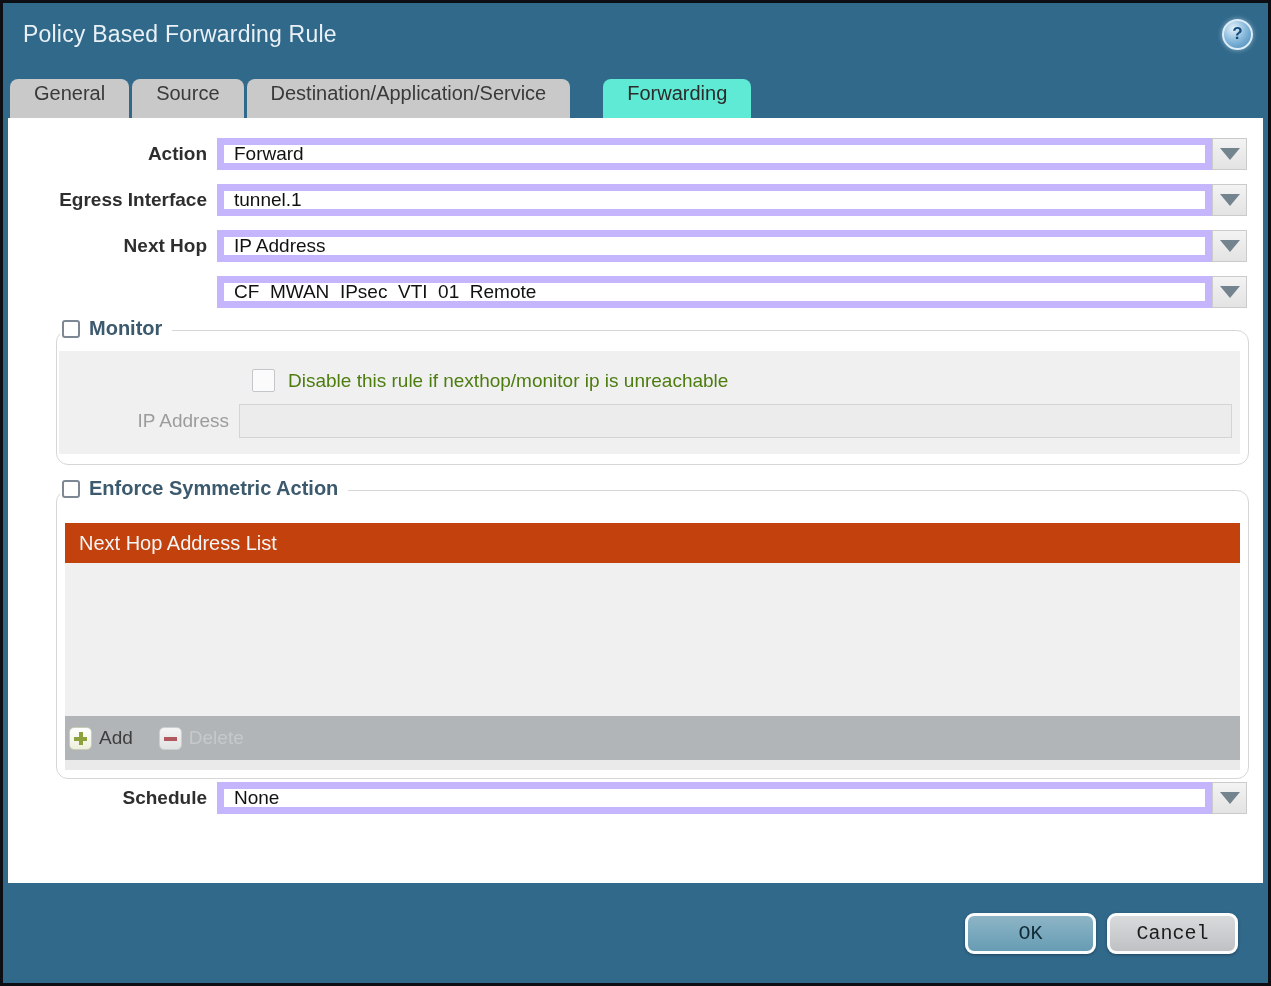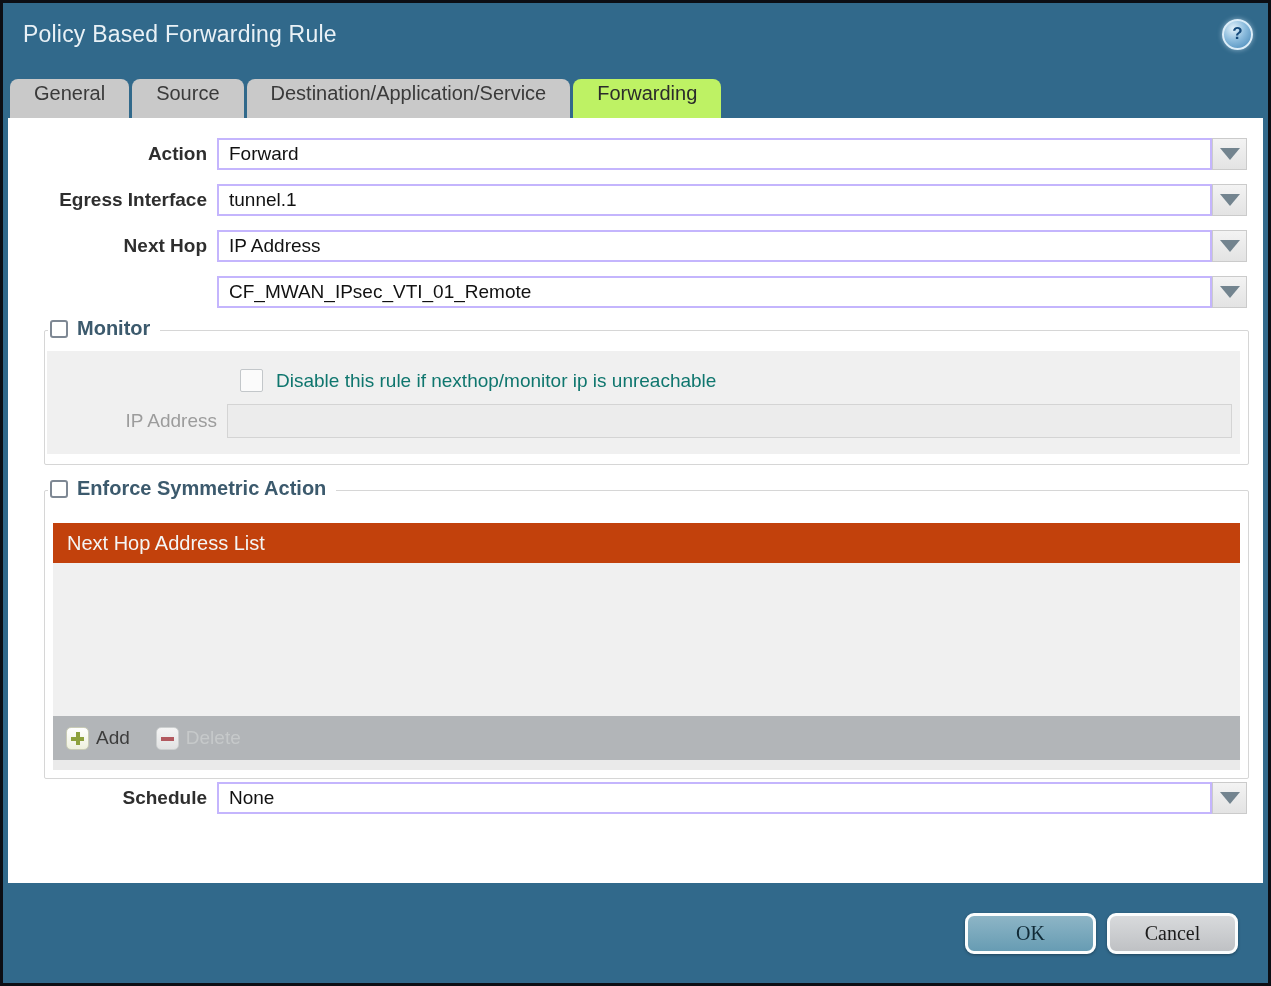--- a/index.html
+++ b/index.html
@@ -19,70 +19,70 @@
     color:#14497a; font-weight:bold; font-size:17px;
     display:flex; align-items:center; justify-content:center; cursor:pointer;
   }
 
   
   .tabs { flex:0 0 auto; height:53px; display:flex; align-items:flex-end; padding-left:7px; gap:3px; }
   .tab {
     background:#c9c9c9; color:#3a3a3a; font-size:20px;
     padding:3px 24px 13px; border-radius:8px 8px 0 0; cursor:pointer; white-space:nowrap;
   }
-  .tab.active { background:#bef264; color:#2b2b2b; }
+  .tab.active { background:#5eead4; color:#2b2b2b;margin-left:30px; }
 
   
   .content { background:#ffffff; margin:0 5px; flex:1; padding-top:20px; overflow:hidden; }
 
   .frow { display:flex; align-items:center; height:32px; margin-bottom:14px; padding-left:3px; }
   .flabel { width:196px; padding-right:10px; flex:0 0 auto; text-align:right; color:#2e2e2e; font-size:19px;font-weight:bold; }
   .fwrap { flex:1; display:flex; margin-right:16px; height:32px; }
   .finput {
     flex:1; height:32px; box-sizing:border-box; min-width:0;
-    border:2px solid #c4b5fd; padding:0 10px; font-size:19px; color:#111;
+    border:7px solid #c4b5fd; padding:0 10px; font-size:19px; color:#111;
     font-family:"Liberation Sans", sans-serif; background:#fff; outline:none;
   }
   .ddbtn {
     width:35px; height:32px; box-sizing:border-box; flex:0 0 auto;
     border:1px solid #cbcbcb; background:linear-gradient(#f3f3f3,#e3e3e3);
     display:flex; align-items:center; justify-content:center; cursor:pointer;
   }
   .tri { width:0; height:0; border-left:10px solid transparent; border-right:10px solid transparent; border-top:12px solid #73848f; }
   .ddbtn.disabled .tri { border-top-color:#a9b2b7; }
 
   
-  .group { border:1px solid #d6d6d6; border-radius:2px; position:relative; margin:0 14px 0 36px; }
+  .group { border:1px solid #d6d6d6; border-radius:12px; position:relative; margin:0 14px 0 48px; }
   .legend {
     position:absolute; top:-14px; left:3px; background:#ffffff;
     display:flex; align-items:center; gap:9px; padding:0 10px 0 2px;
   }
   .legend-label { font-weight:bold; font-size:20px; color:#3c5a6d; }
   .cb {
     width:18px; height:18px; box-sizing:border-box; border:2px solid #7e8894;
     border-radius:3px; background:#fff; cursor:pointer;
   }
 
   .group.monitor { padding:20px 8px 10px 2px; margin-bottom:25px; }
   .panel { background:#f0f0f0; padding:8px 0 16px 0; }
   .prow { display:flex; align-items:center; }
   .plabel { width:170px; padding-right:10px; flex:0 0 auto; text-align:right; color:#9c9c9c; font-size:19px; }
   .beige { height:36px; background:#f6eedb; border:1px solid #d9d2c0; }
   .dis-gray { flex:1; height:34px; box-sizing:border-box; background:#ececec; border:1px solid #d4d4d4; margin-right:8px; }
   .dis-cb {
     width:23px; height:23px; box-sizing:border-box; border:1px solid #c3c7ca;
     border-radius:2px; background:#fbfbfb;
   }
-  .dis-text { color:#0f766e; font-size:19px; margin-left:13px; }
+  .dis-text { color:#4d7c0f; font-size:19px; margin-left:13px; }
 
   .group.symret { padding:20px 8px 8px 8px; }
   .nh-table { margin-top:12px; }
   .tbl-header { height:40px; background:#c2410c; color:#f4f5f5; font-size:20px; display:flex; align-items:center; padding-left:14px; }
   .tbl-body { height:153px; background:#f0f0f0; }
-  .tbl-footer { height:44px; background:#b2b5b8; display:flex; align-items:center; gap:26px; padding-left:13px; }
+  .tbl-footer { height:44px; background:#b2b5b8; display:flex; align-items:center; gap:26px; padding-left:4px; }
   .hscroll { height:10px; background:#eaeaea; }
 
   .tbl-btn { display:flex; align-items:center; gap:7px; cursor:pointer; }
   .tbl-btn.disabled { cursor:default; }
   .add-icon {
     width:21px; height:21px; border-radius:5px; position:relative; flex:0 0 auto;
     background:linear-gradient(#ffffff,#eef0dd); border:1px solid #c9ccb6;
   }
   .add-icon::before, .add-icon::after { content:""; position:absolute; background:#8da13d; }
   .add-icon::before { left:4px; right:4px; top:9px; height:4px; }
@@ -94,21 +94,21 @@
   }
   .del-icon::before { content:""; position:absolute; left:4px; right:4px; top:9px; height:4px; background:#b2595f; }
   .del-label { font-size:19px; color:#c6c9ca; }
 
   .schedule-row { margin-top:3px; }
 
   
   .footer { height:100px; flex:0 0 auto; display:flex; align-items:center; justify-content:flex-end; gap:11px; padding-right:30px; }
   .btn {
     width:131px; height:41px; box-sizing:border-box; border-radius:9px;
-    border:3px solid #fbfdfd; font-size:20px; font-family:Liberation Serif, serif;
+    border:3px solid #fbfdfd; font-size:20px; font-family:Liberation Mono, monospace;
     display:flex; align-items:center; justify-content:center; cursor:pointer;
     box-shadow:0 1px 3px rgba(0,0,0,.35);
   }
   .btn-ok { background:linear-gradient(#8db5c6,#679cb3); color:#102a36; }
   .btn-cancel { background:linear-gradient(#d8dadc,#bfc1c4); color:#1c1c1c; }
 </style>
 </head>
 <body>
 
 <div class="window">

